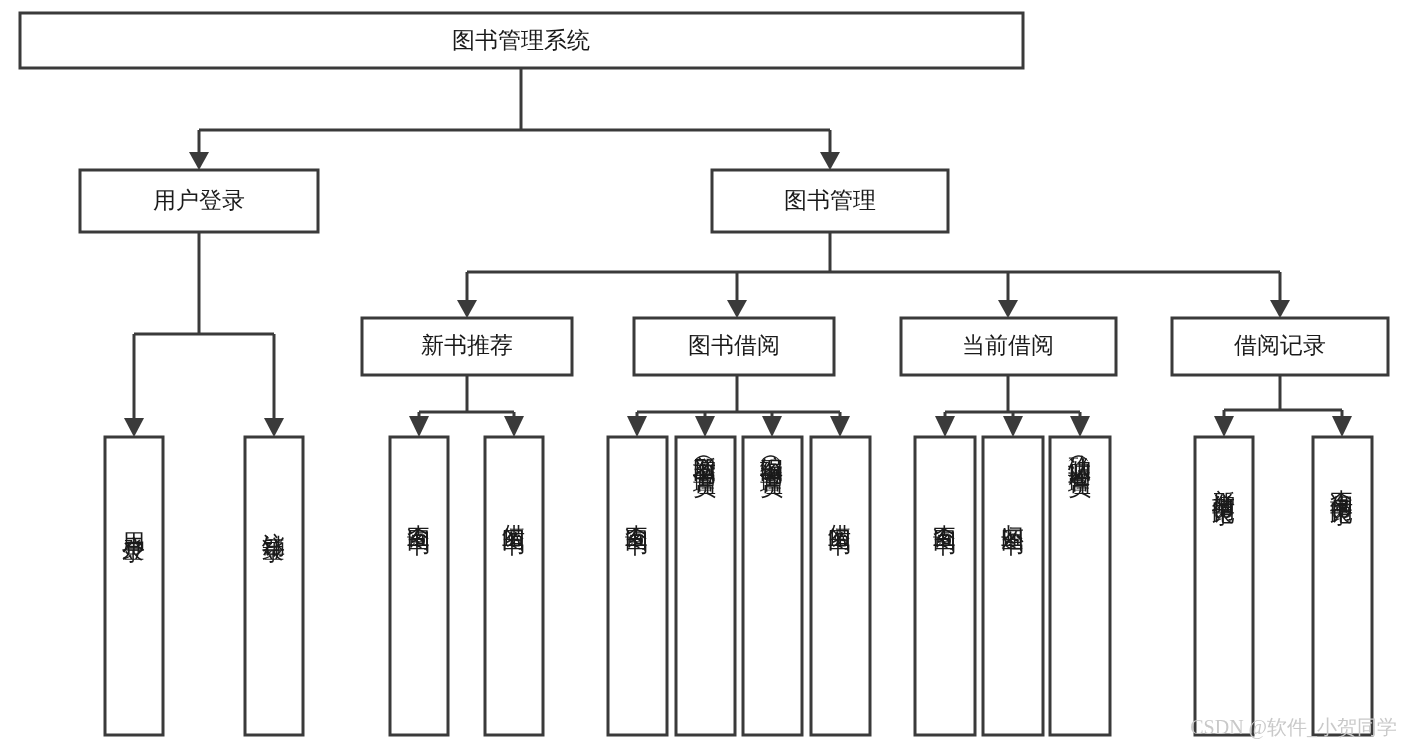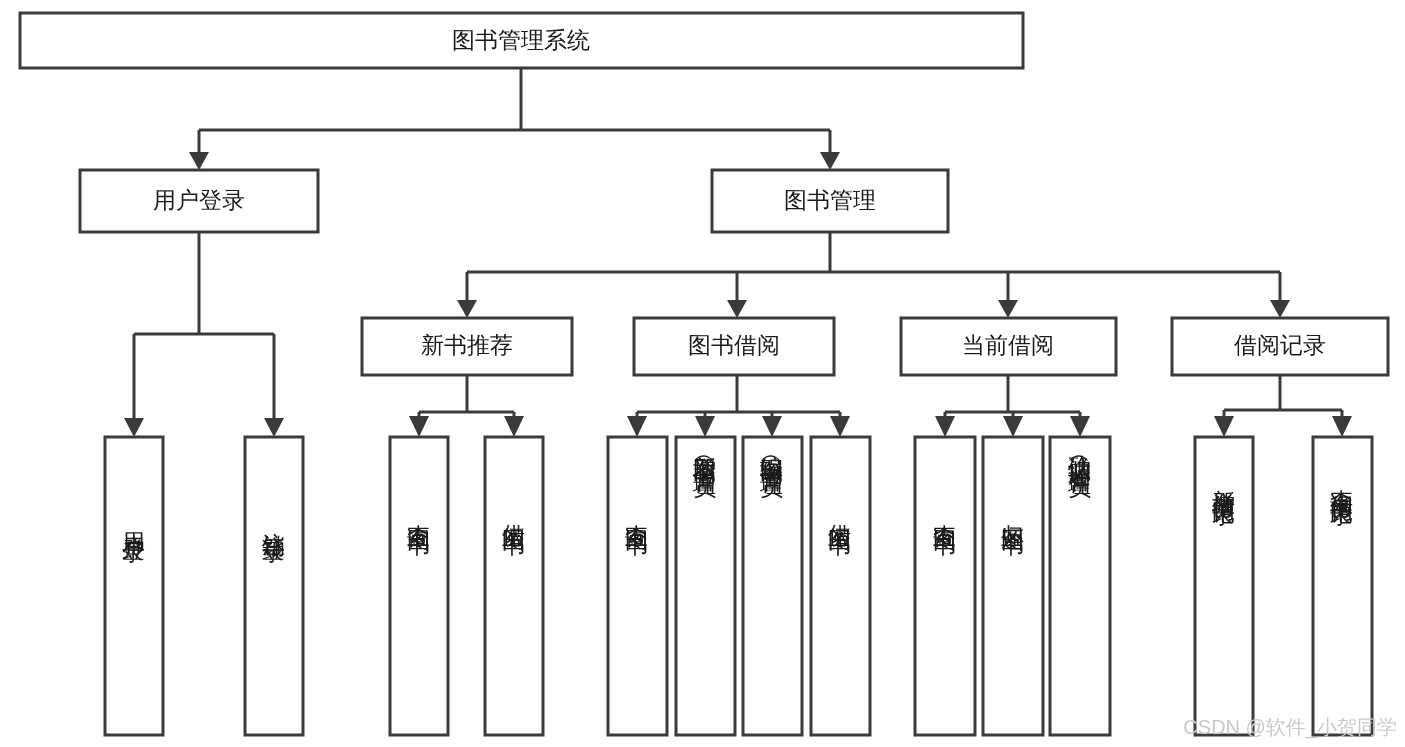--- a/index.html
+++ b/index.html
@@ -52,21 +52,21 @@
   .arrow-head {
     fill: #3a3a3a;
     stroke: none;
   }
   .watermark {
     position: absolute;
     right: 8px;
     bottom: 6px;
     color: #c9c9c9;
     font-size: 20px;
-    font-family: Liberation Sans, sans-serif;
+    font-family: Liberation Serif, serif;
     white-space: nowrap;
     pointer-events: none;
   }
 </style>
 </head>
 <body>
 
 <div id="canvas">
 
   <svg class="diagram" viewBox="0 0 1405 747">

